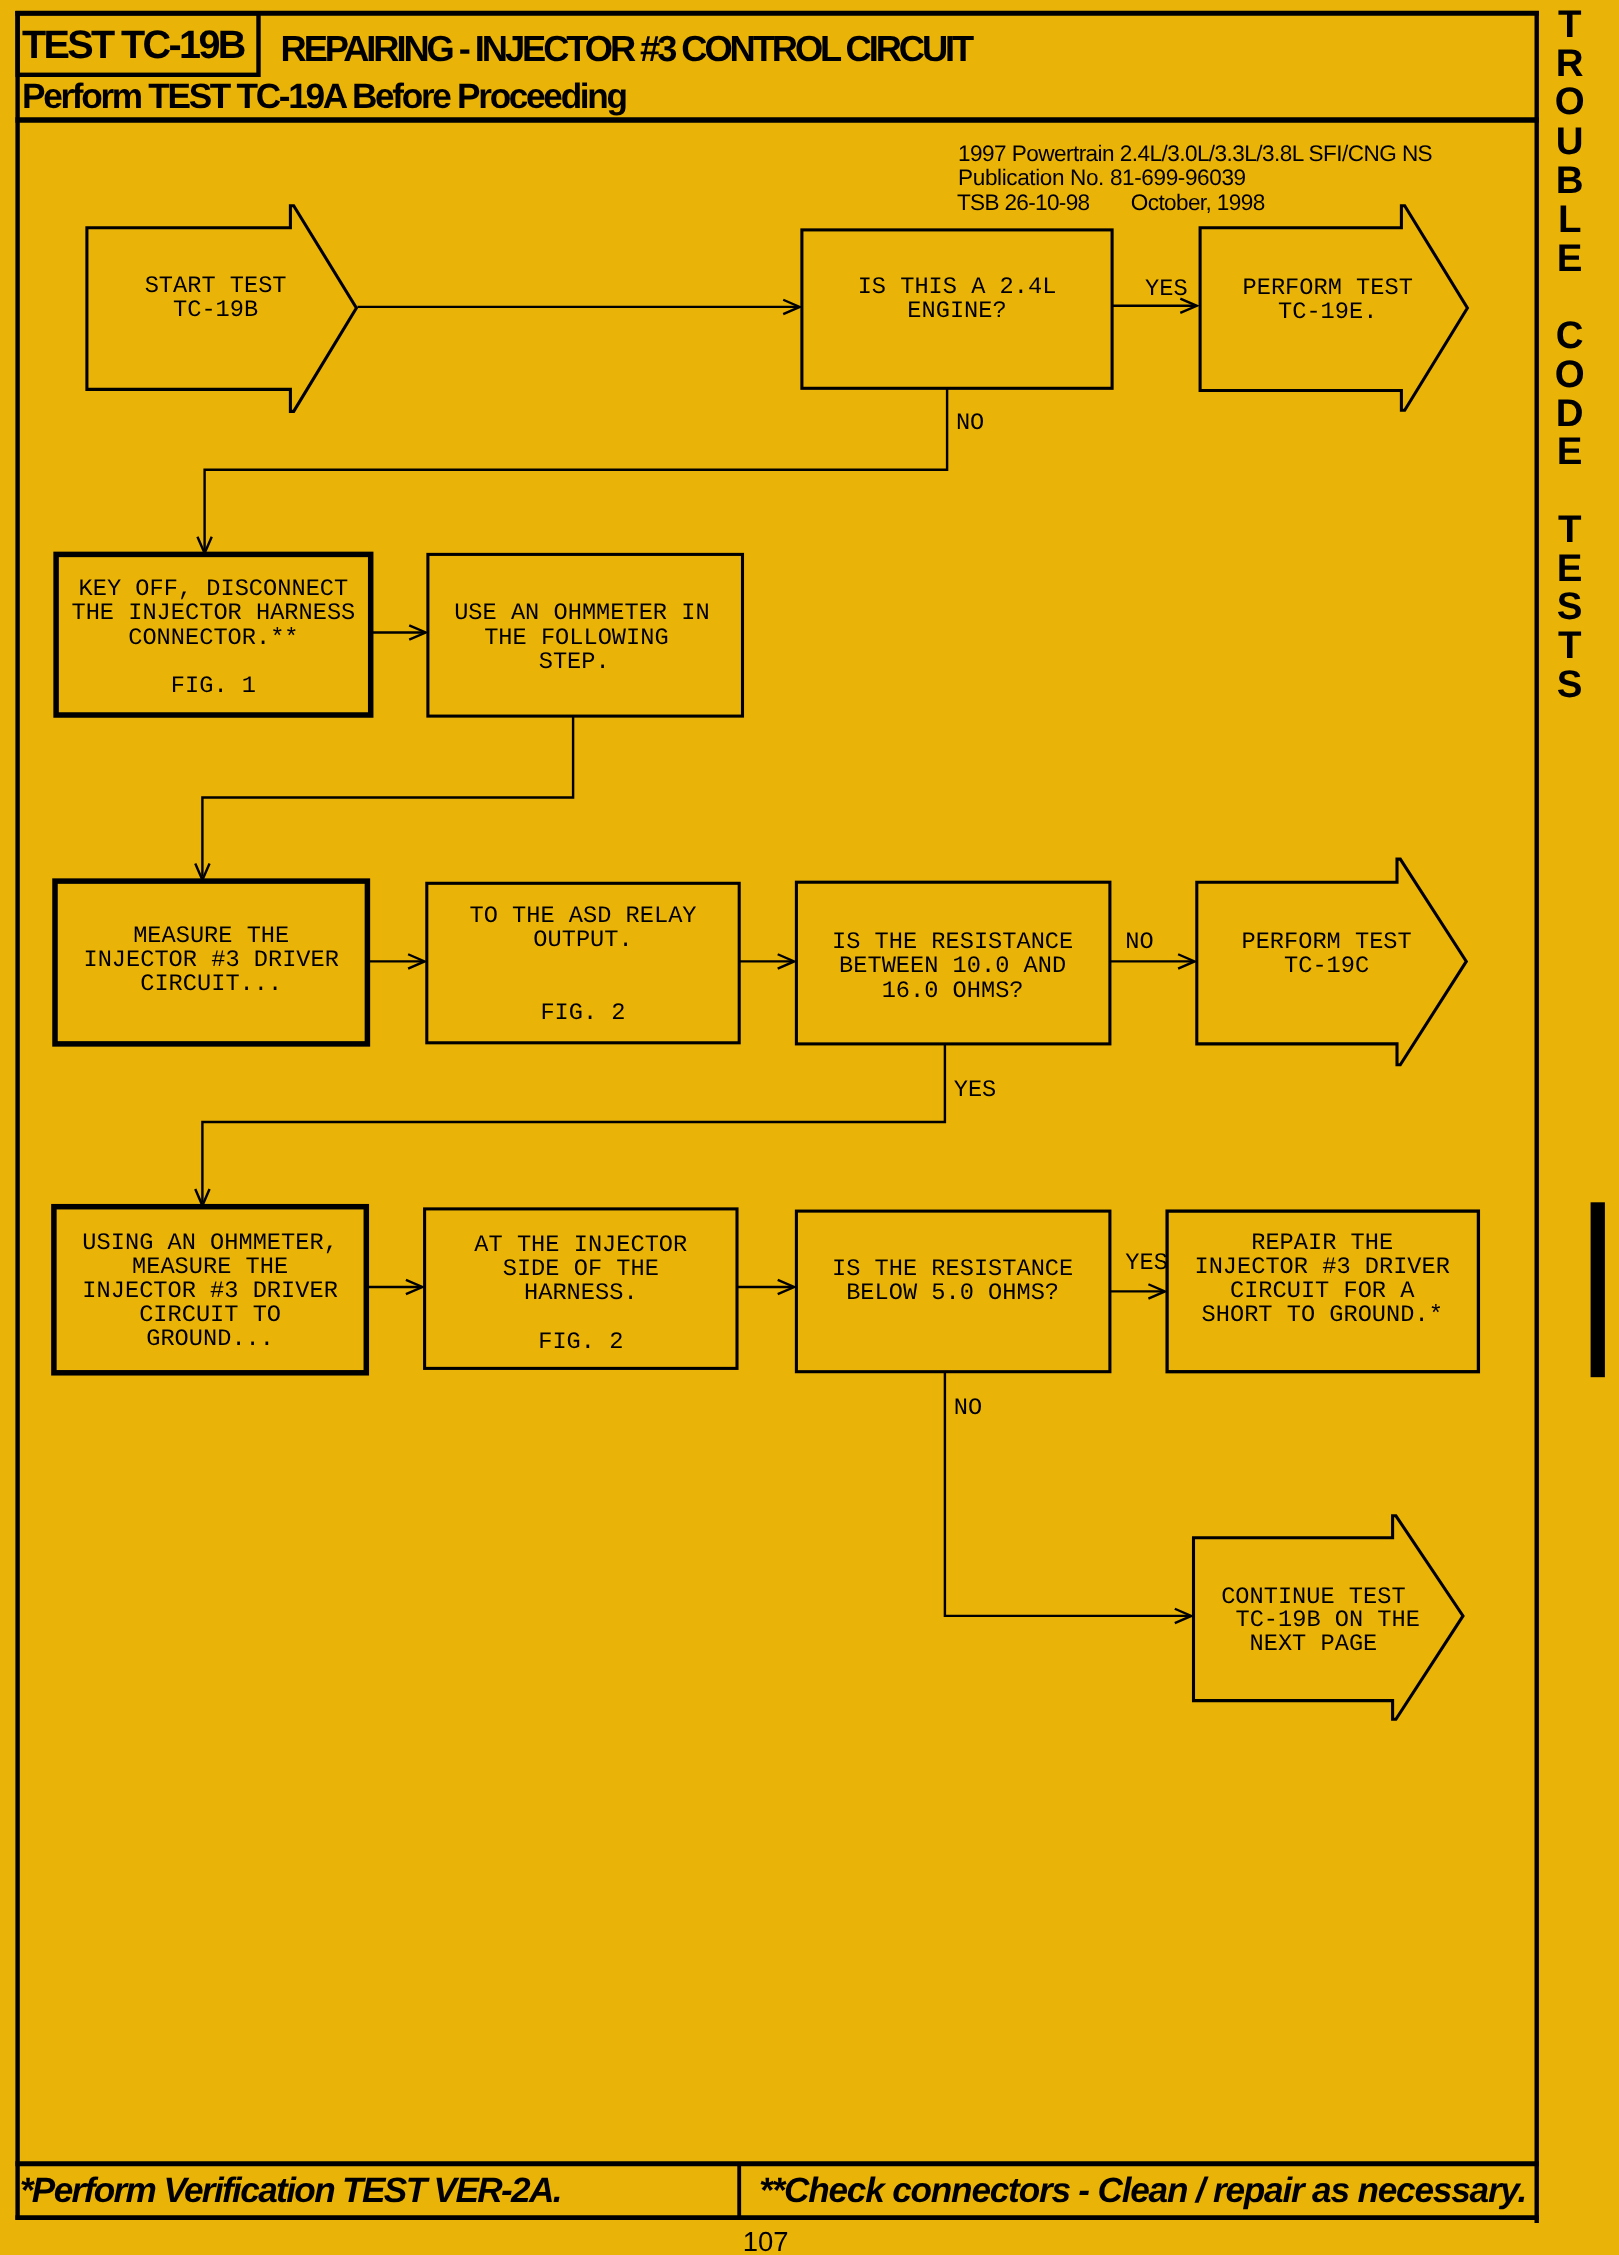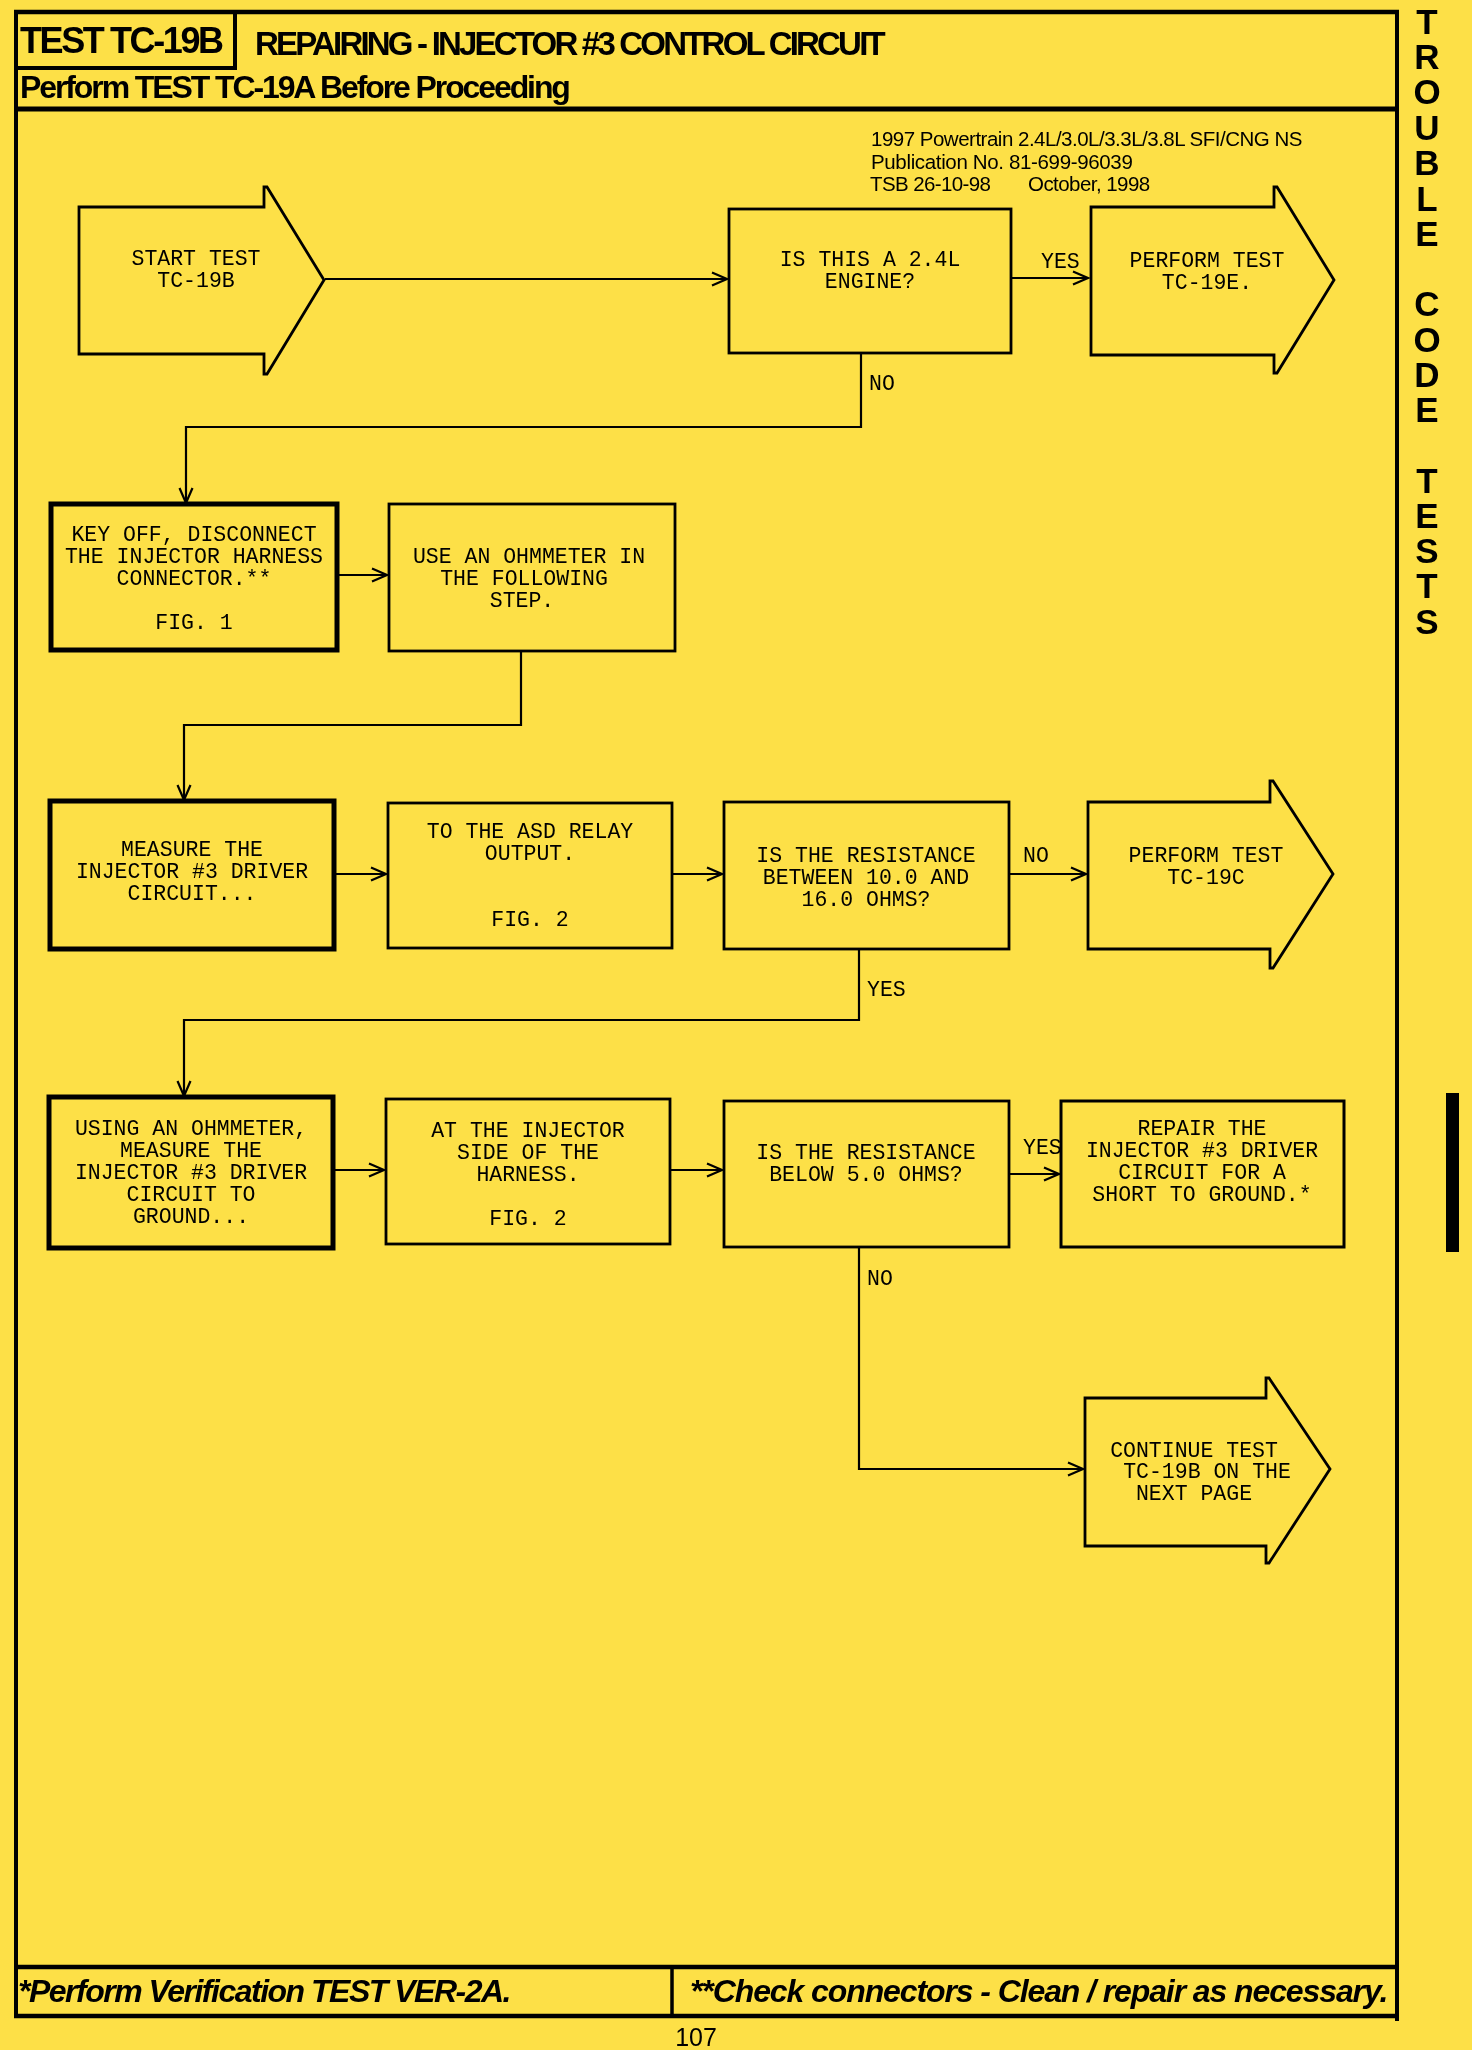--- a/index.html
+++ b/index.html
@@ -1,16 +1,16 @@
 <!DOCTYPE html>
 <html><head>
 <meta charset="utf-8">
 <style>
 html,body{margin:0;padding:0;background:#fff;}
-#page{position:relative;width:1472px;height:2050px;background:#fde047;overflow:hidden;}
+#page{position:relative;width:1472px;height:2050px;background:#eab308;overflow:hidden;}
 svg{position:absolute;left:0;top:0;}
 .sans{font-family:"Liberation Sans",sans-serif;}
 .mono{font-family:"Liberation Mono",monospace;font-size:21.5px;fill:#000;}
 </style>
 </head>
 <body>
 <div id="page">
 <svg width="1472" height="2050" viewBox="0 0 1472 2050">
 
   <g stroke="#000" fill="none">

